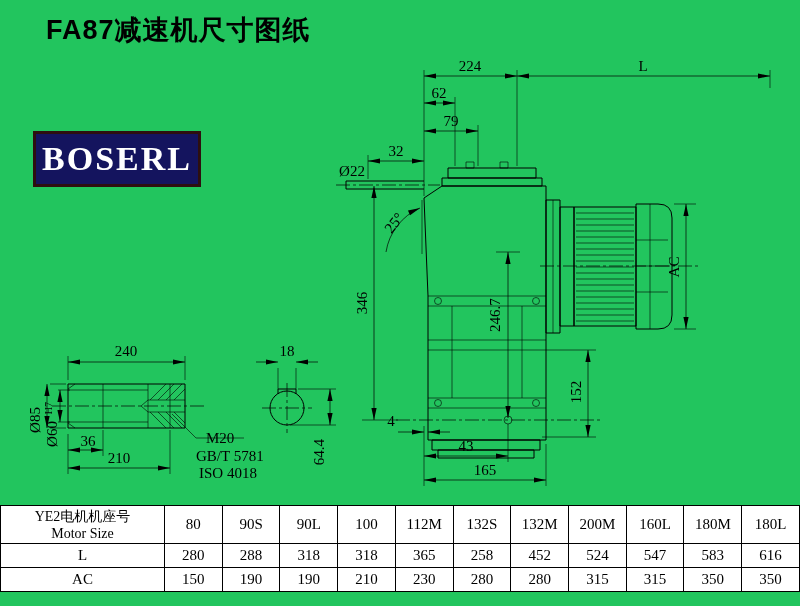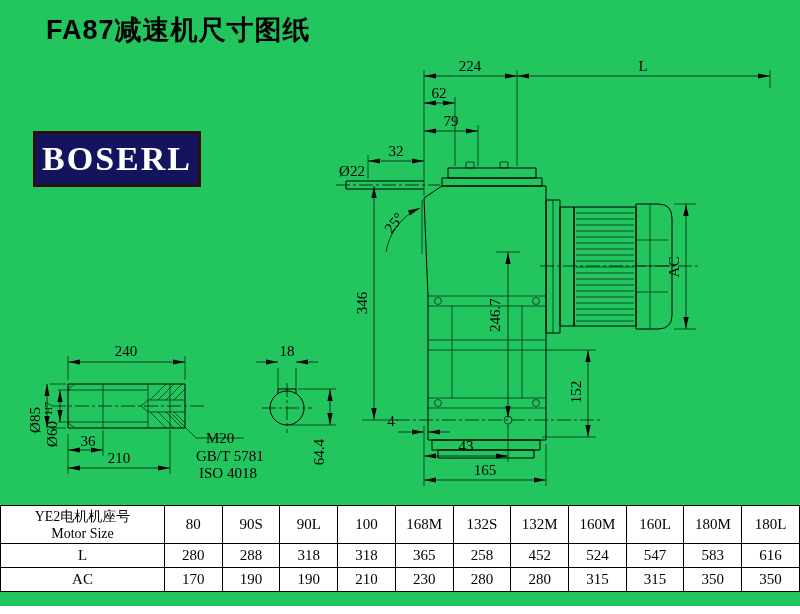--- a/index.html
+++ b/index.html
@@ -158,24 +158,24 @@
     <thead>
       <tr>
         <th class="corner">
           <div>YE2电机机座号</div>
           <div>Motor Size</div>
         </th>
       <th>80</th>
           <th>90S</th>
           <th>90L</th>
           <th>100</th>
-          <th>168M</th>
+          <th>112M</th>
           <th>132S</th>
           <th>132M</th>
-          <th>160M</th>
+          <th>200M</th>
           <th>160L</th>
           <th>180M</th>
           <th>180L</th>
         </tr>
     </thead>
     <tbody>
         <tr>
           <th>L</th>
           <td>280</td>
           <td>288</td>
@@ -184,21 +184,21 @@
           <td>365</td>
           <td>258</td>
           <td>452</td>
           <td>524</td>
           <td>547</td>
           <td>583</td>
           <td>616</td>
         </tr>
         <tr>
           <th>AC</th>
-          <td>170</td>
+          <td>150</td>
           <td>190</td>
           <td>190</td>
           <td>210</td>
           <td>230</td>
           <td>280</td>
           <td>280</td>
           <td>315</td>
           <td>315</td>
           <td>350</td>
           <td>350</td>

